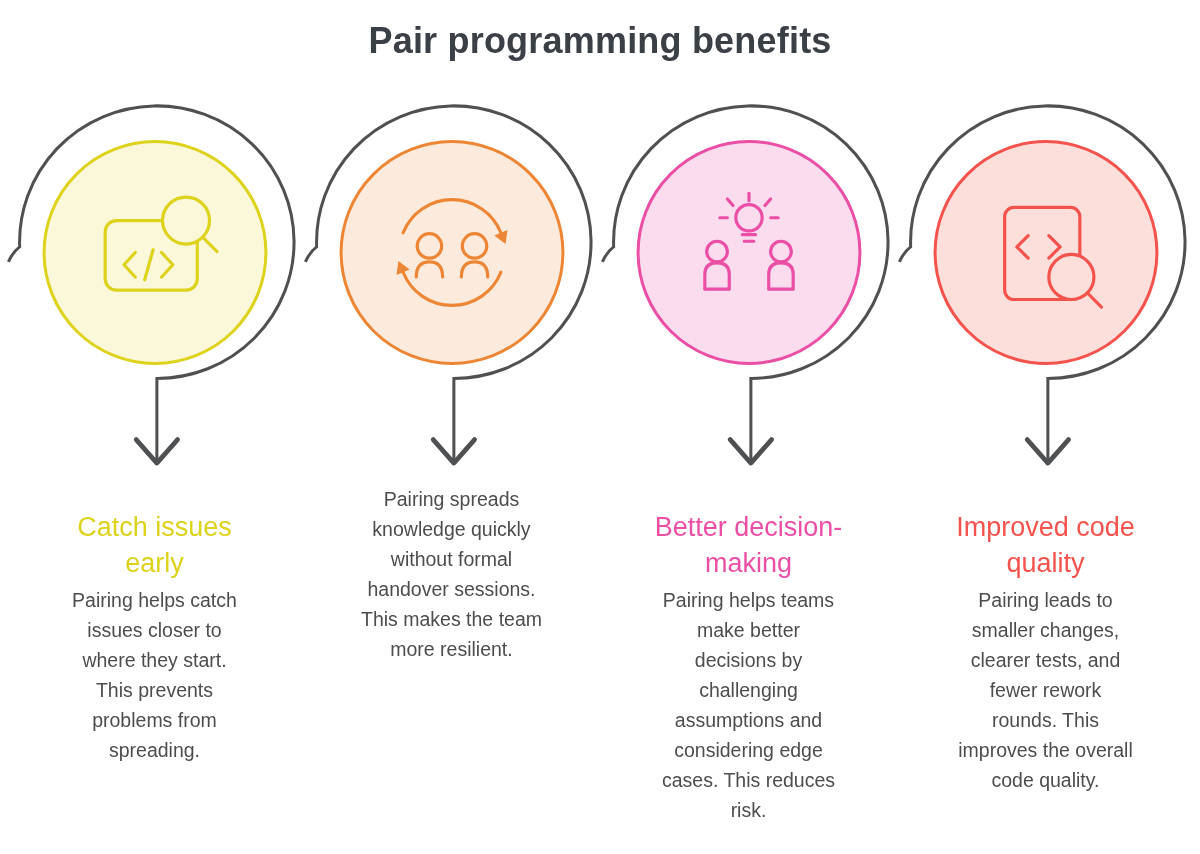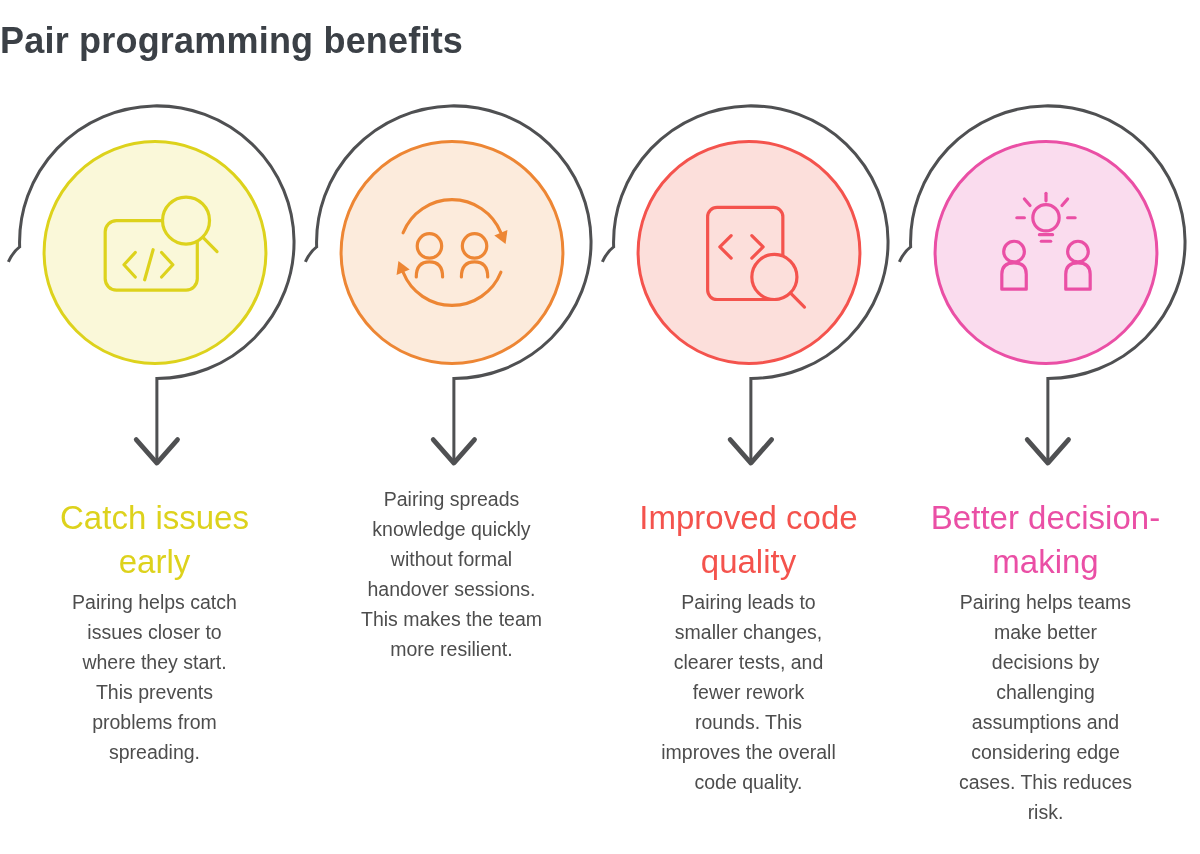--- a/index.html
+++ b/index.html
@@ -7,20 +7,21 @@
   .page {
     width: 1200px;
     height: 854px;
     margin: 0 auto;
     background: #ffffff;
     font-family: "Liberation Sans", sans-serif;
     overflow: hidden;
     position: relative;
   }
   .title {
+    text-align: center;
     padding-top: 20px;
     font-size: 36px;
     font-weight: 700;
     color: var(--title-color, #3b4046);
     letter-spacing: 0.2px;
   }
   .cols {
     display: flex;
     justify-content: center;
     gap: 10px;
@@ -63,22 +64,22 @@
     stroke-linecap: round;
     stroke-linejoin: round;
   }
   .ic-mask {
     fill: var(--fill, #eee);
     stroke: var(--accent, #888);
     stroke-width: 3.4;
   }
   .ic-fill { fill: var(--accent, #888); stroke: none; }
   .heading {
-    margin-top: 16px;
-    font-size: 33px;
+    margin-top: 30px;
+    font-size: 27px;
     line-height: 1.32;
     font-weight: 500;
     color: var(--accent, #888);
     white-space: pre-line;
   }
   .body-text {
     margin-top: 4px;
     font-size: 19.5px;
     line-height: 1.54;
     font-weight: 400;
@@ -134,44 +135,20 @@
           <circle class="ic" cx="174" cy="151" r="13"></circle>
           <path class="ic" d="M 160 184 Q 160 168 174 168 Q 188 168 188 184"></path>
         </g>
       </svg>
       <p class="body-text">Pairing spreads
 knowledge quickly
 without formal
 handover sessions.
 This makes the team
 more resilient.</p>
-    </section>
-
-    <section class="col" style="--accent: #f4534d; --fill: #fcdfdb;">
-      <svg class="graphic" viewBox="0 0 300 400">
-        <path class="loop" d="M -6 168 Q -1 157 6 152 A 146 145 0 1 1 152 292 L 152 383"></path>
-        <path class="arrowhead" d="M 130 357 L 152 382 L 174 357"></path>
-        <circle class="disc" cx="150" cy="158" r="118"></circle>
-        <g>
-          <rect class="ic" x="106" y="110" width="80" height="98" rx="10"></rect>
-          <path class="ic" d="M 131 140 L 119 152 L 131 164"></path>
-          <path class="ic" d="M 153 140 L 165 152 L 153 164"></path>
-          <circle class="ic-mask" cx="177" cy="184" r="24"></circle>
-          <path class="ic" d="M 194 201 L 209 216"></path>
-        </g>
-      </svg>
-      <h2 class="heading">Improved code
-quality</h2>
-      <p class="body-text">Pairing leads to
-smaller changes,
-clearer tests, and
-fewer rework
-rounds. This
-improves the overall
-code quality.</p>
     </section>
 
     <section class="col" style="--accent: #ea4fa5; --fill: #fadcee;">
       <svg class="graphic" viewBox="0 0 300 400">
         <path class="loop" d="M -6 168 Q -1 157 6 152 A 146 145 0 1 1 152 292 L 152 383"></path>
         <path class="arrowhead" d="M 130 357 L 152 382 L 174 357"></path>
         <circle class="disc" cx="150" cy="158" r="118"></circle>
         <g>
           <circle class="ic" cx="150" cy="121" r="14"></circle>
           <path class="ic" d="M 143 139 L 157 139"></path>
@@ -192,14 +169,38 @@
       <p class="body-text">Pairing helps teams
 make better
 decisions by
 challenging
 assumptions and
 considering edge
 cases. This reduces
 risk.</p>
     </section>
 
+    <section class="col" style="--accent: #f4534d; --fill: #fcdfdb;">
+      <svg class="graphic" viewBox="0 0 300 400">
+        <path class="loop" d="M -6 168 Q -1 157 6 152 A 146 145 0 1 1 152 292 L 152 383"></path>
+        <path class="arrowhead" d="M 130 357 L 152 382 L 174 357"></path>
+        <circle class="disc" cx="150" cy="158" r="118"></circle>
+        <g>
+          <rect class="ic" x="106" y="110" width="80" height="98" rx="10"></rect>
+          <path class="ic" d="M 131 140 L 119 152 L 131 164"></path>
+          <path class="ic" d="M 153 140 L 165 152 L 153 164"></path>
+          <circle class="ic-mask" cx="177" cy="184" r="24"></circle>
+          <path class="ic" d="M 194 201 L 209 216"></path>
+        </g>
+      </svg>
+      <h2 class="heading">Improved code
+quality</h2>
+      <p class="body-text">Pairing leads to
+smaller changes,
+clearer tests, and
+fewer rework
+rounds. This
+improves the overall
+code quality.</p>
+    </section>
+
   </div>
 </div>
 
 </body></html>

